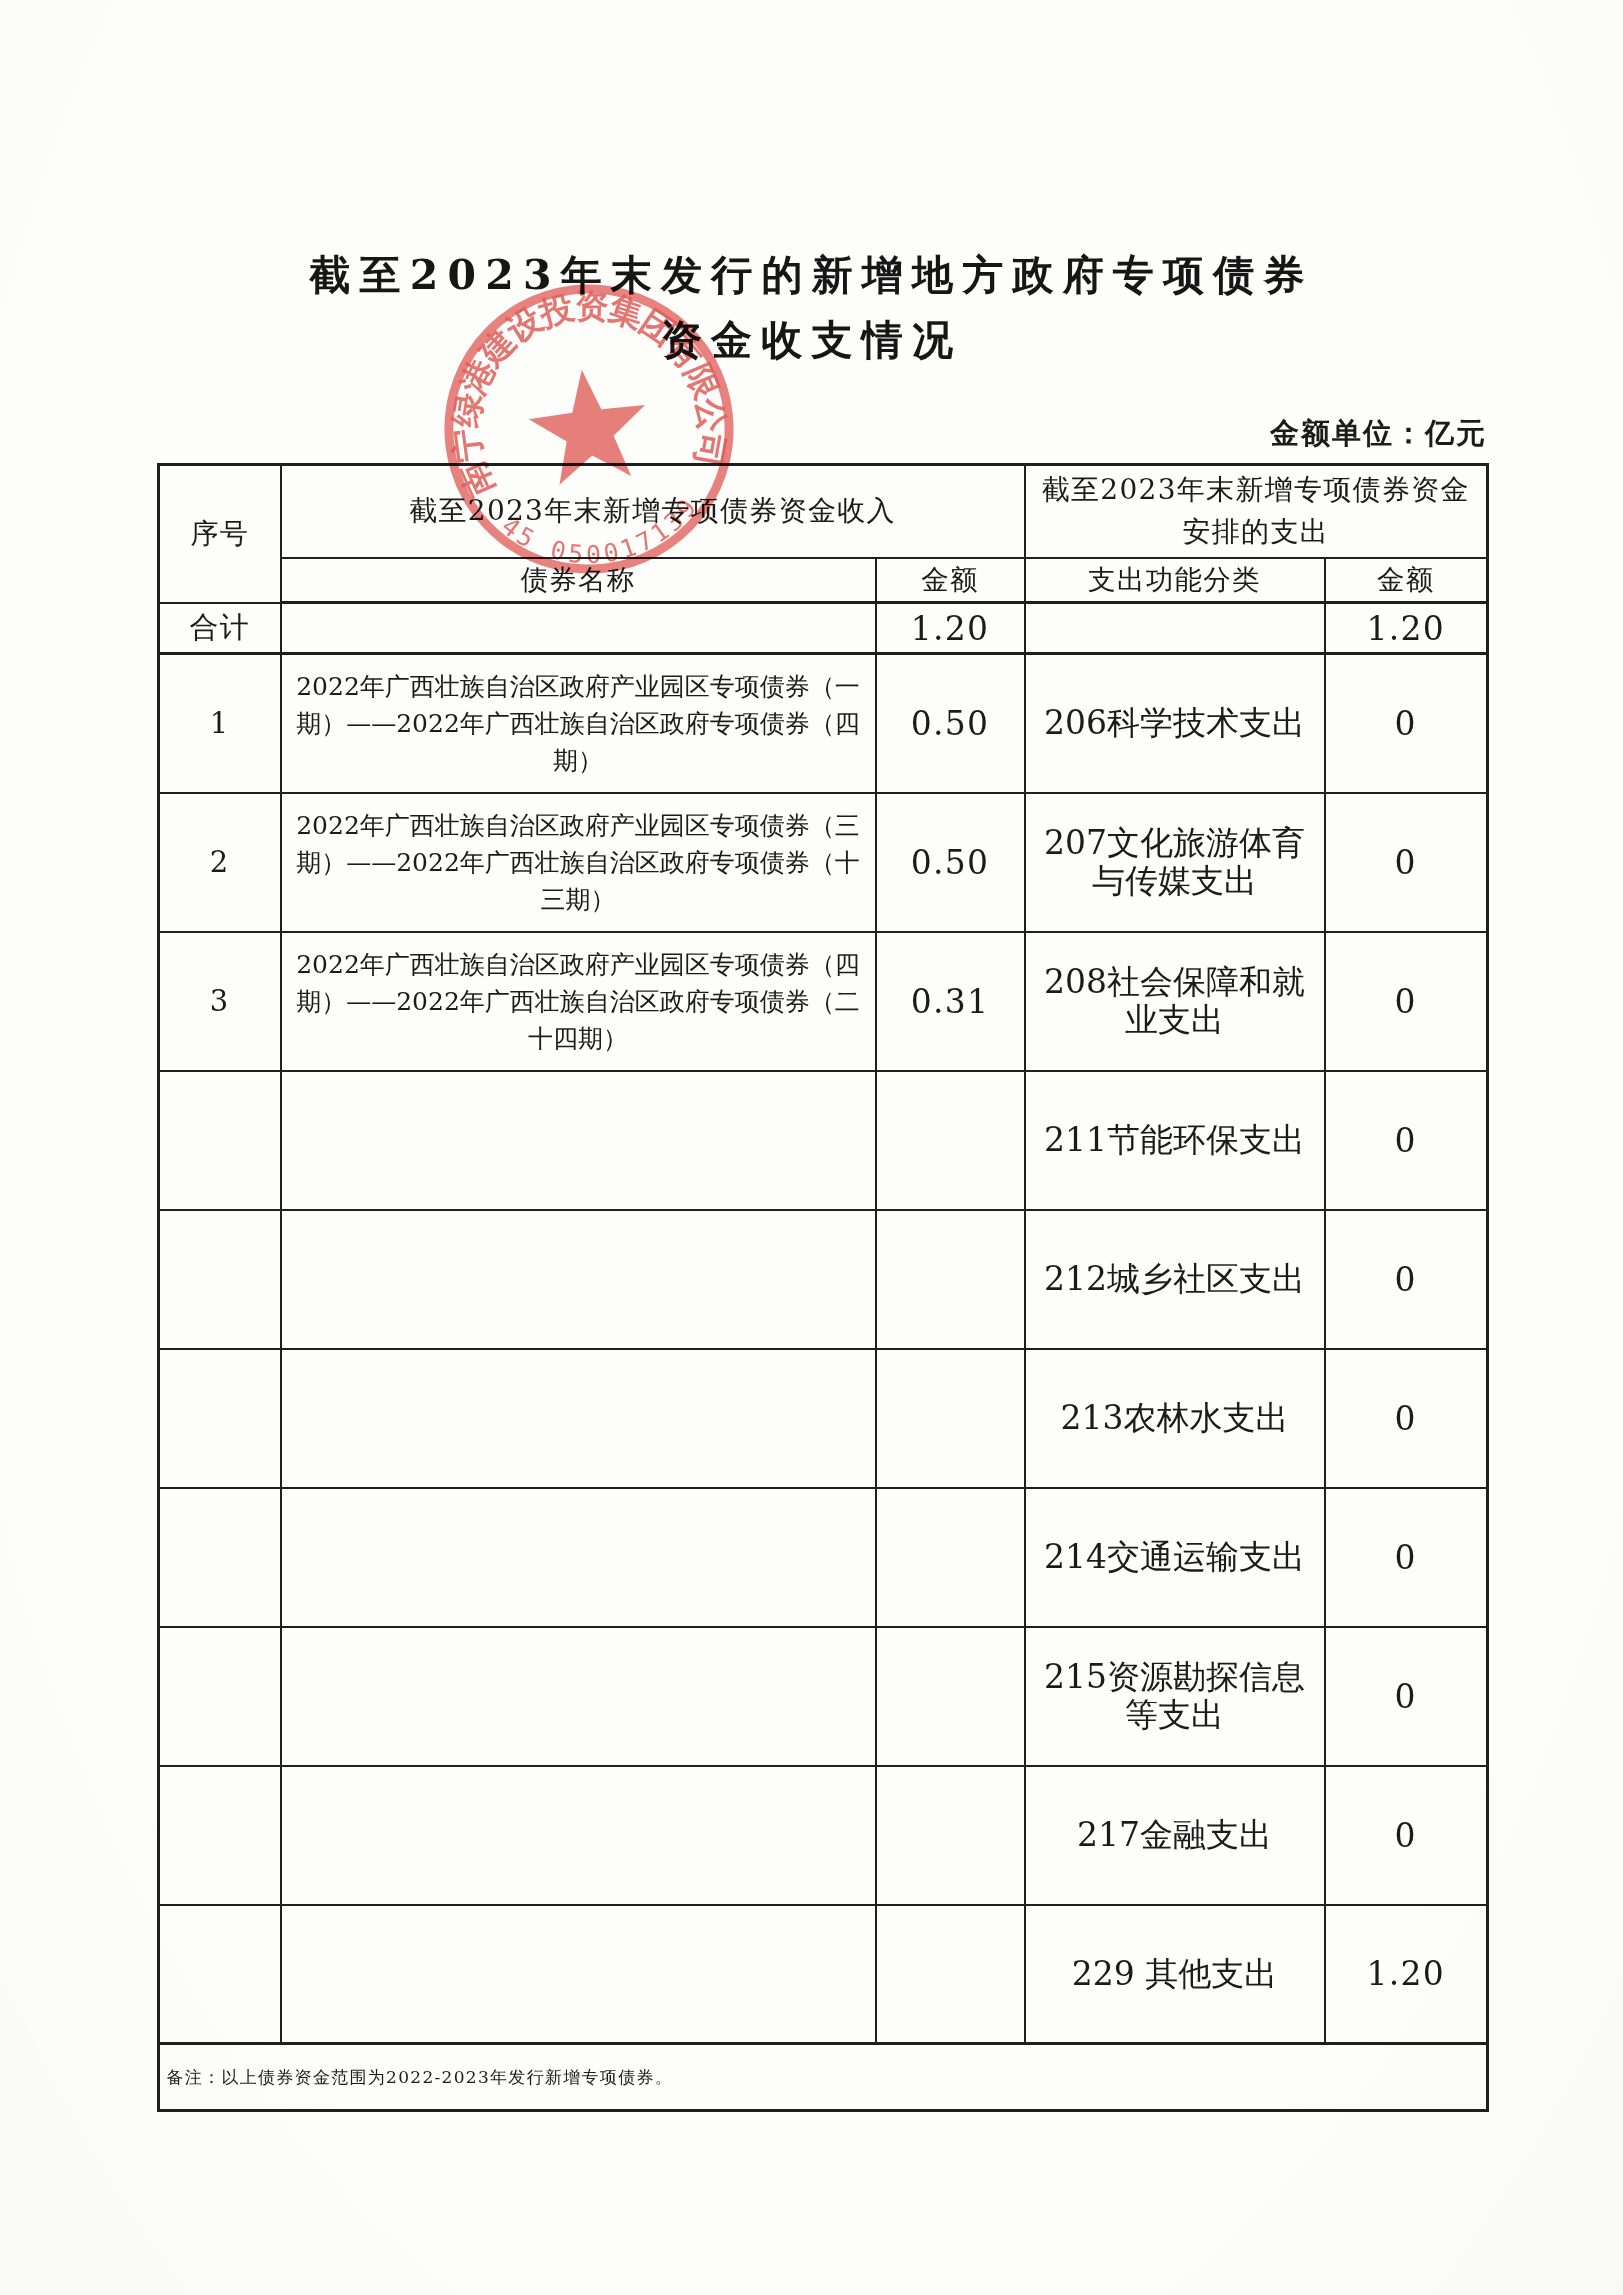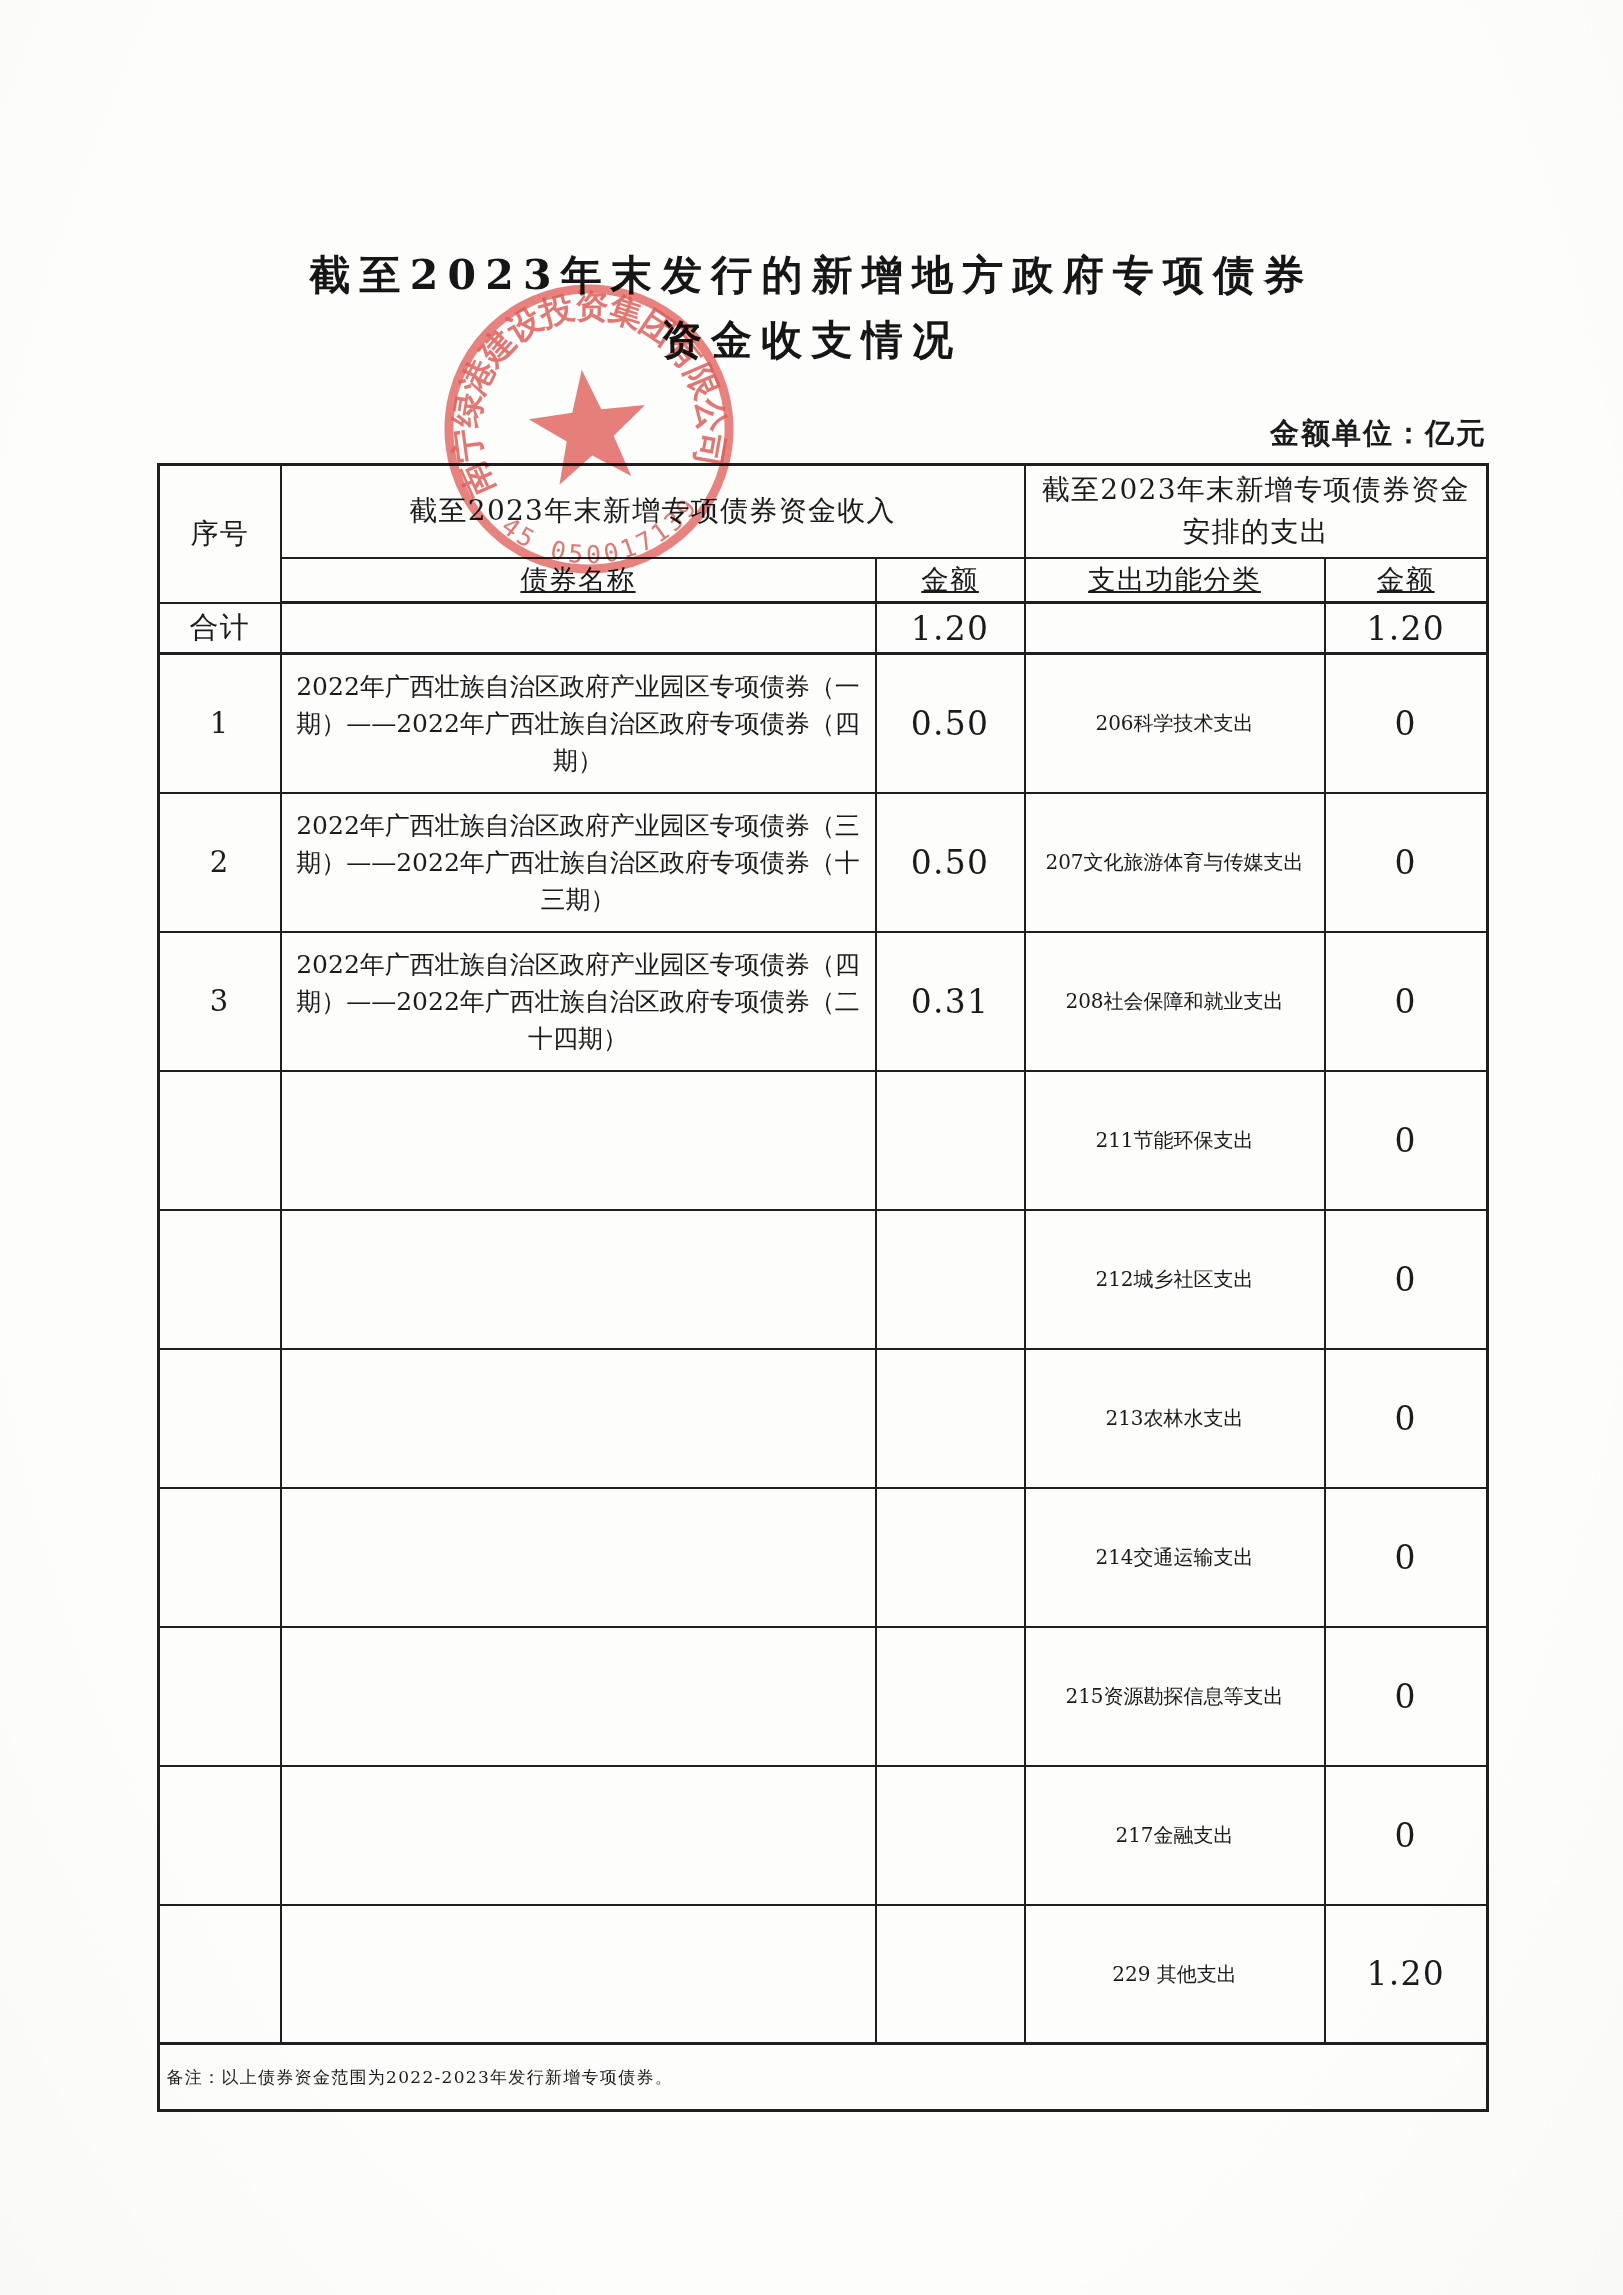--- a/index.html
+++ b/index.html
@@ -49,25 +49,25 @@
   }
   table.main{border:3.3px solid #1f1f1f;}
   tr.r-hdr1{height:93px;}
   tr.r-hdr2{height:45px;}
   tr.r-total{height:51px;}
   tr.r-data{height:139px;}
   tr.r-note{height:67px;}
   td.seq-cell{font-size:29px;letter-spacing:1.3px;}
   td.bond-cell{font-size:25px;line-height:37px;padding:2.6px 3.9px;}
   td.amt-cell{font-size:33px;letter-spacing:1.3px;}
-  td.cat-cell{font-size:20px;line-height:38px;padding:2.6px 5.2px;}
+  td.cat-cell{font-size:33px;line-height:38px;padding:2.6px 5.2px;}
   th.section-hdr{font-size:28px;line-height:42px;letter-spacing:1.3px;}
   th.sub-hdr{font-size:27.5px;letter-spacing:1.3px;}
   tr.r-total td{border-bottom-width:3.9px;}
-  tr.r-hdr2 th{border-bottom-width:3.3px;text-decoration:underline;}
+  tr.r-hdr2 th{border-bottom-width:3.3px;}
   tr.r-note td{
     border-top-width:3.9px;
     font-size:17px;letter-spacing:1.3px;text-align:left;
   }
   
   .page::after{
     content:"";position:absolute;inset:0;pointer-events:none;
     background:radial-gradient(ellipse at 50% 40%,rgba(0,0,0,0) 70%,rgba(0,0,0,0.015) 100%);
   }
 </style>

